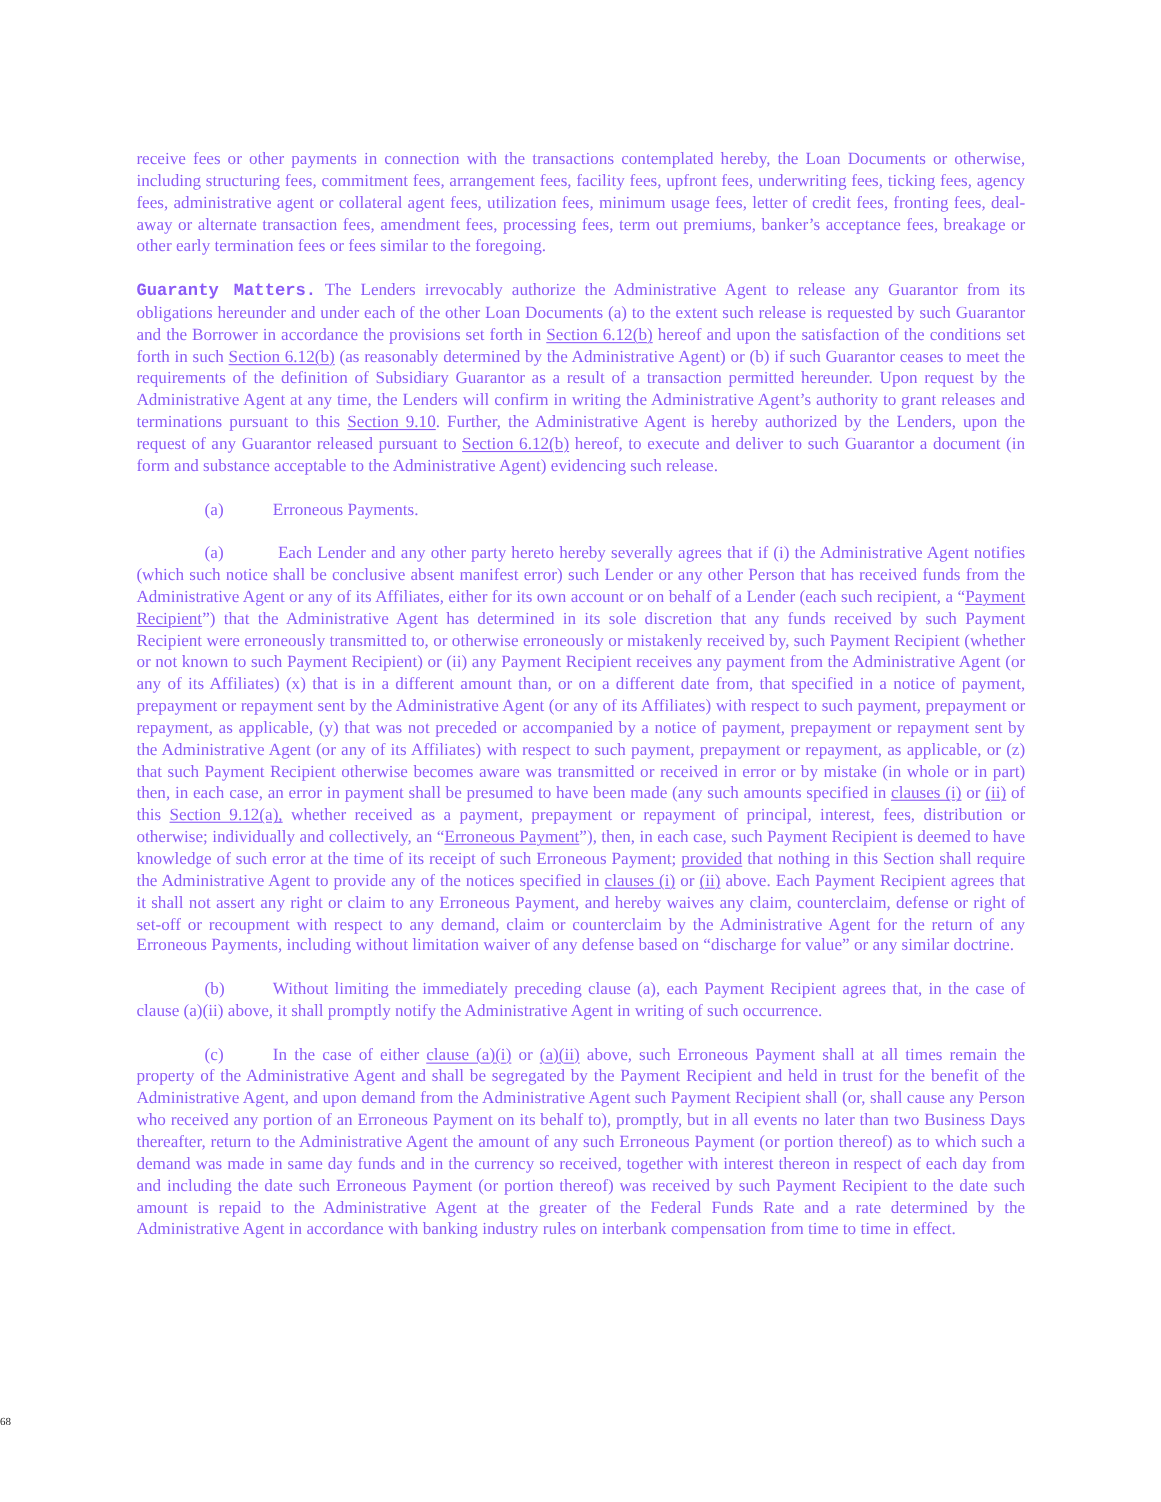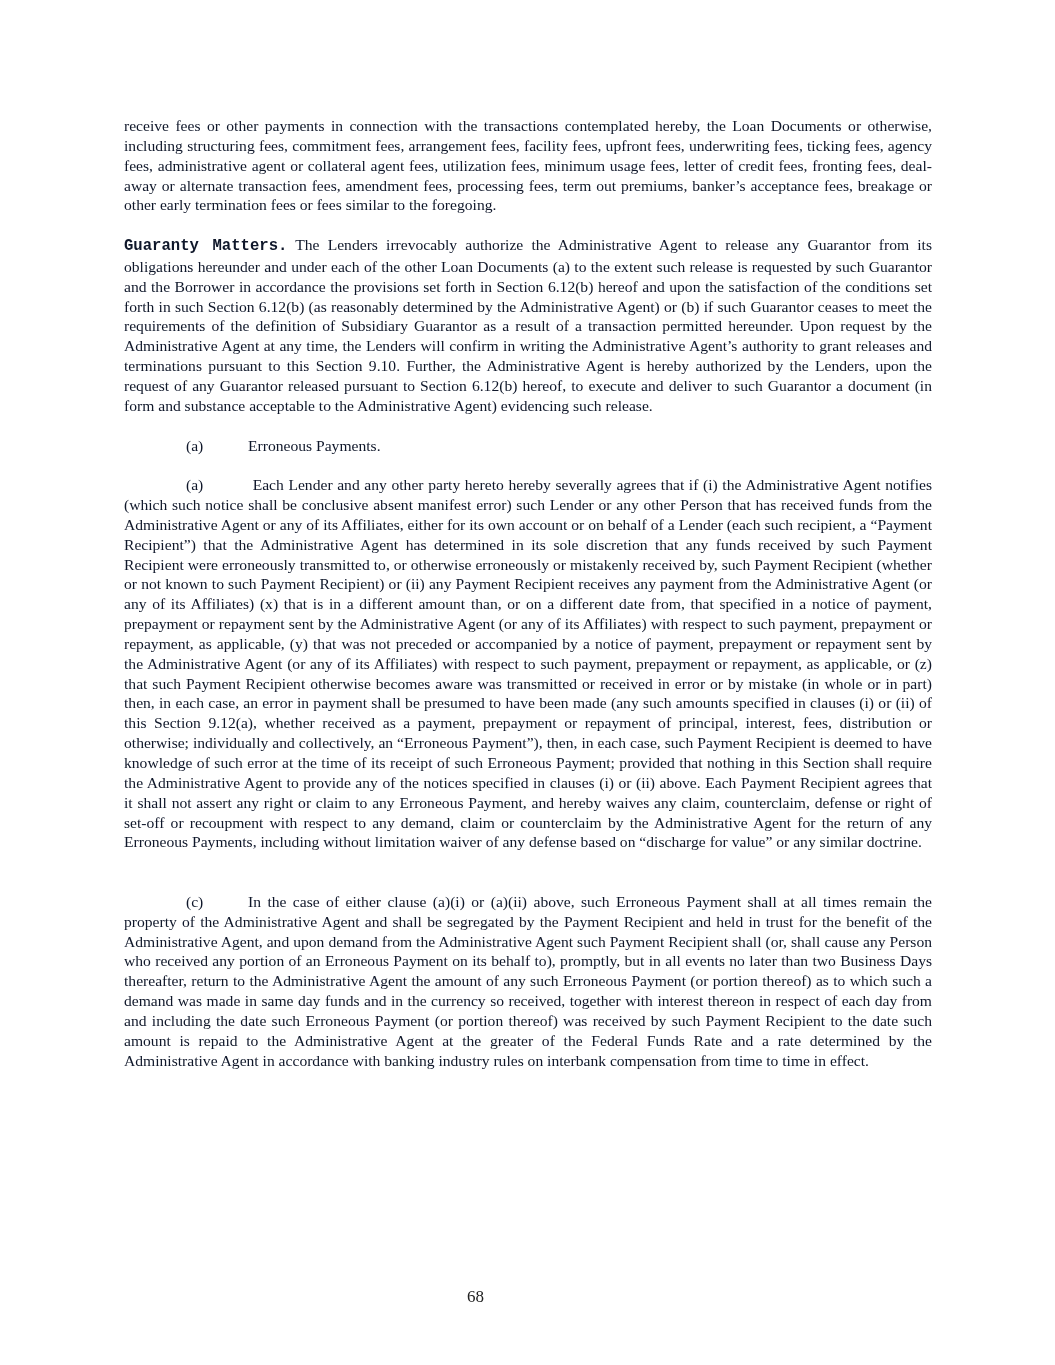--- a/index.html
+++ b/index.html
@@ -1,33 +1,33 @@
 <!DOCTYPE html>
 <html><head>
 <meta charset="utf-8">
 <style>
   html, body { margin: 0; padding: 0; background: #ffffff; }
   body { width: 1055px; height: 1365px; position: relative; overflow: hidden; }
   .page {
-    position: absolute; left: 124px; top: 116px; width: 808px;
+    position: absolute; left: 124px; top: 135px; width: 808px;
     font-family: "Liberation Serif", "DejaVu Serif", serif;
-    font-size: 15.6px; line-height: 19.85px; color: #0f172a;
+    font-size: 15.6px; line-height: 19.85px; color: #8b5cf6;
   }
   p { margin: 0; text-align: justify; }
   .gap { height: 19.85px; }
-  .u { text-underline-offset: 2px; text-decoration-thickness: 1px; }
+  .u { text-decoration: underline; text-underline-offset: 2px; text-decoration-thickness: 1px; }
   .b { font-weight: bold; font-family: Liberation Mono, monospace; }
   .heading { position: relative; height: 19.85px; }
   .heading .num { position: absolute; left: 62px; }
   .heading .title { position: absolute; left: 124px; font-weight: normal; }
   .tab-num { display: inline-block; width: 62px; }
   .indent-first { text-indent: 62px; }
   .page-number {
-    position: absolute; left: 0; width: 951px; top: 1287px; text-align: center;
-    font-family: "Liberation Serif", "DejaVu Serif", serif; font-size: 17px; color: #222;
+    position: absolute; left: 0; width: 951px; top: 1287px; 
+    font-family: "Liberation Serif", "DejaVu Serif", serif; font-size: 10px; color: #222;
   }
 </style>
 </head>
 <body>
 
 <div class="page">
 
   <p>receive fees or other payments in connection with the transactions contemplated hereby, the Loan Documents or otherwise, including structuring fees, commitment fees, arrangement fees, facility fees, upfront fees, underwriting fees, ticking fees, agency fees, administrative agent or collateral agent fees, utilization fees, minimum usage fees, letter of credit fees, fronting fees, deal-away or alternate transaction fees, amendment fees, processing fees, term out premiums, banker’s acceptance fees, breakage or other early termination fees or fees similar to the foregoing.</p>
 
   <div class="gap"></div>
@@ -40,20 +40,21 @@
     <span class="num">(a)</span>
     <span class="title">Erroneous Payments.</span>
   </div>
 
   <div class="gap"></div>
 
   <p class="indent-first"><span class="tab-num" style="text-indent:0">(a)</span><span> Each Lender and any other party hereto hereby severally agrees that if (i) the Administrative Agent notifies (which such notice shall be conclusive absent manifest error) such Lender or any other Person that has received funds from the Administrative Agent or any of its Affiliates, either for its own account or on behalf of a Lender (each such recipient, a “</span><span class="u">Payment Recipient</span><span>”) that the Administrative Agent has determined in its sole discretion that any funds received by such Payment Recipient were erroneously transmitted to, or otherwise erroneously or mistakenly received by, such Payment Recipient (whether or not known to such Payment Recipient) or (ii) any Payment Recipient receives any payment from the Administrative Agent (or any of its Affiliates) (x) that is in a different amount than, or on a different date from, that specified in a notice of payment, prepayment or repayment sent by the Administrative Agent (or any of its Affiliates) with respect to such payment, prepayment or repayment, as applicable, (y) that was not preceded or accompanied by a notice of payment, prepayment or repayment sent by the Administrative Agent (or any of its Affiliates) with respect to such payment, prepayment or repayment, as applicable, or (z) that such Payment Recipient otherwise becomes aware was transmitted or received in error or by mistake (in whole or in part) then, in each case, an error in payment shall be presumed to have been made (any such amounts specified in </span><span class="u">clauses (i)</span><span> or </span><span class="u">(ii)</span><span> of this </span><span class="u">Section 9.12(a),</span><span> whether received as a payment, prepayment or repayment of principal, interest, fees, distribution or otherwise; individually and collectively, an “</span><span class="u">Erroneous Payment</span><span>”), then, in each case, such Payment Recipient is deemed to have knowledge of such error at the time of its receipt of such Erroneous Payment; </span><span class="u">provided</span><span> that nothing in this Section shall require the Administrative Agent to provide any of the notices specified in </span><span class="u">clauses (i)</span><span> or </span><span class="u">(ii)</span><span> above. Each Payment Recipient agrees that it shall not assert any right or claim to any Erroneous Payment, and hereby waives any claim, counterclaim, defense or right of set-off or recoupment with respect to any demand, claim or counterclaim by the Administrative Agent for the return of any Erroneous Payments, including without limitation waiver of any defense based on “discharge for value” or any similar doctrine.</span></p>
 
   <div class="gap"></div>
 
+  <p class="indent-first"><span class="tab-num" style="text-indent:0">(b)</span><span>Without limiting the immediately preceding clause (a), each Payment Recipient agrees that, in the case of clause (a)(ii) above, it shall promptly notify the Administrative Agent in writing of such occurrence.</span></p>
 
   <div class="gap"></div>
 
   <p class="indent-first"><span class="tab-num" style="text-indent:0">(c)</span><span>In the case of either </span><span class="u">clause (a)(i)</span><span> or </span><span class="u">(a)(ii)</span><span> above, such Erroneous Payment shall at all times remain the property of the Administrative Agent and shall be segregated by the Payment Recipient and held in trust for the benefit of the Administrative Agent, and upon demand from the Administrative Agent such Payment Recipient shall (or, shall cause any Person who received any portion of an Erroneous Payment on its behalf to), promptly, but in all events no later than two Business Days thereafter, return to the Administrative Agent the amount of any such Erroneous Payment (or portion thereof) as to which such a demand was made in same day funds and in the currency so received, together with interest thereon in respect of each day from and including the date such Erroneous Payment (or portion thereof) was received by such Payment Recipient to the date such amount is repaid to the Administrative Agent at the greater of the Federal Funds Rate and a rate determined by the Administrative Agent in accordance with banking industry rules on interbank compensation from time to time in effect.</span></p>
 
 </div>
 
 <div class="page-number">68</div>
 
 </body></html>

